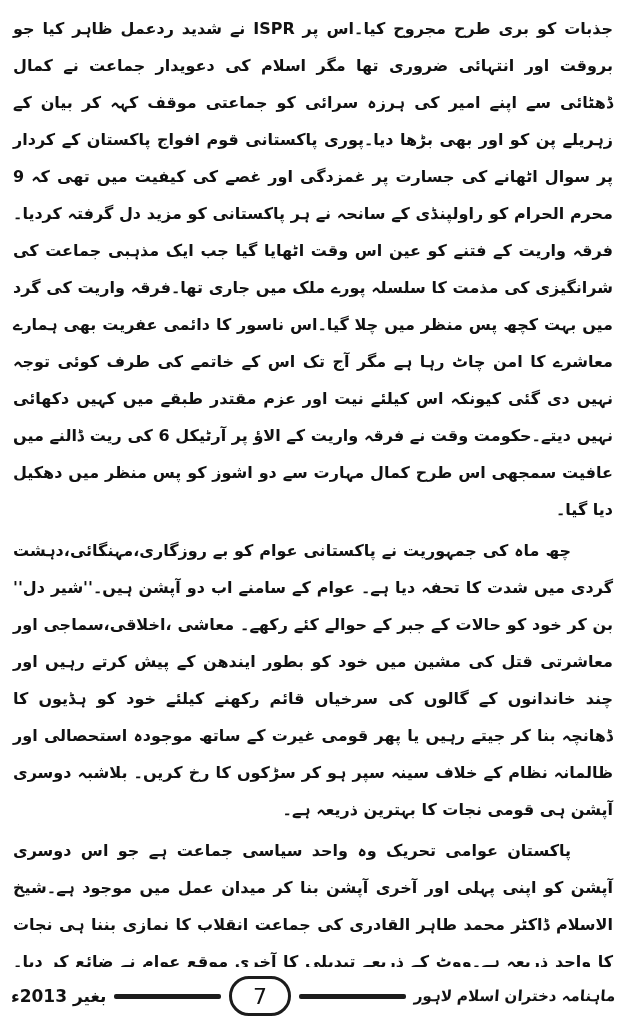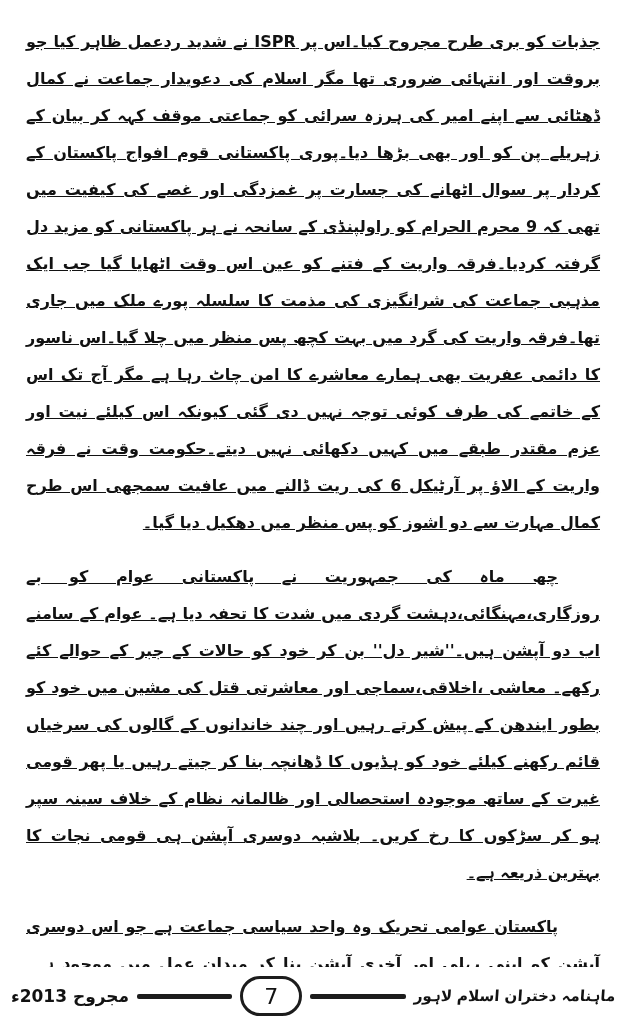--- a/index.html
+++ b/index.html
@@ -25,24 +25,23 @@
     overflow: hidden;
     direction: rtl;
     text-align: justify;
     color: #121212;
     font-weight: bold;
     font-size: 16px;
     line-height: 37px;
     letter-spacing: 0px;
   }
   .para {
-    margin: 17px;
+    margin: 4px;
     text-align: justify;
     text-align-last: right;
-    text-decoration: underline;
   }
   .para.indented {
     text-indent: 42px;
   }
   .footer {
     flex: 0 0 auto;
     direction: rtl;
     display: flex;
     align-items: center;
     gap: 8px;
@@ -96,16 +95,16 @@
     <p class="para indented">پاکستان عوامی تحریک وہ واحد سیاسی جماعت ہے جو اس دوسری آپشن کو اپنی پہلی اور آخری آپشن بنا کر میدان عمل میں موجود ہے۔شیخ الاسلام ڈاکٹر محمد طاہر القادری کی جماعت انقلاب کا نمازی بننا ہی نجات کا واحد ذریعہ ہے۔ووٹ کے ذریعے تبدیلی کا آخری موقع عوام نے ضائع کر دیا۔بغیر اصلاحات کے ووٹ کے ذریعے تبدیلی کے علمبردار موجودہ نظام کی نمک کی کان کا حصہ بن چکے ہیں۔موجودہ نظام کے اپنے تقاضے ہیں وہ ان تقاضوں کی تکمیل میں جت گئے ہیں۔فکری خالصیت اورنظریاتی واضحیت کے ساتھ جماعت انقلاب کی تیاری میں لگے پاکستان عوامی تحریک اورتحریک منہاج القرآن کے جملہ فورمز سے وابستہ قائدین وکارکنان پورے ملک میں دن رات لگن کے ساتھ مگن ہیں ۔ان کا عزم ہے جماعت انقلاب کا سلام اس وقت پھیرا جائے گا جب لٹیرے ملک چھوڑ چکے ہوں گے۔ وقت کا تقاضا ہے کہ قوم گھروں میں چپ بیٹھنے کی بجائے کھرے اور کھوٹے میں تمیز کے شعور کے ساتھ پاکستان عوامی تحریک کی انقلابی جدوجہد کا حصہ بن جائیں اور پاکستان کی دہلیز پر دستک دینے والے سبز انقلاب کے لئے دروازہ کھولنے والوں میں شامل ہوجائیں۔</p>
   </main>
 
   <footer class="footer">
     <span class="magazine-title">ماہنامہ دختران اسلام لاہور</span>
     <span class="footer-rule"></span>
     <span class="page-pill">
       <span>7</span>
     </span>
     <span class="footer-rule"></span>
-    <span class="issue-date">مجروح 2013ء</span>
+    <span class="issue-date">بغیر 2013ء</span>
   </footer>
 
 </div>
 
 </body></html>

